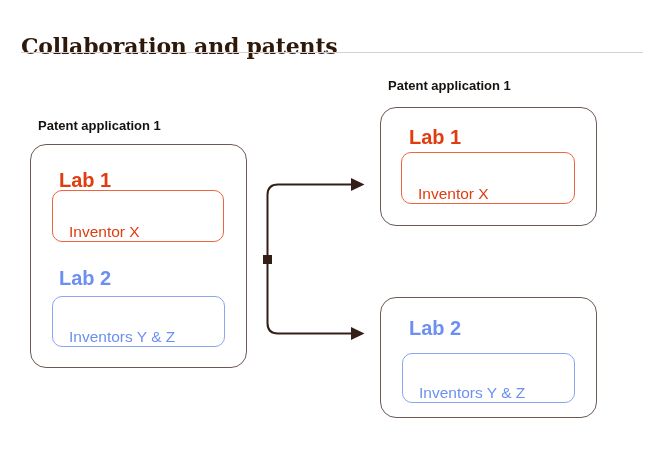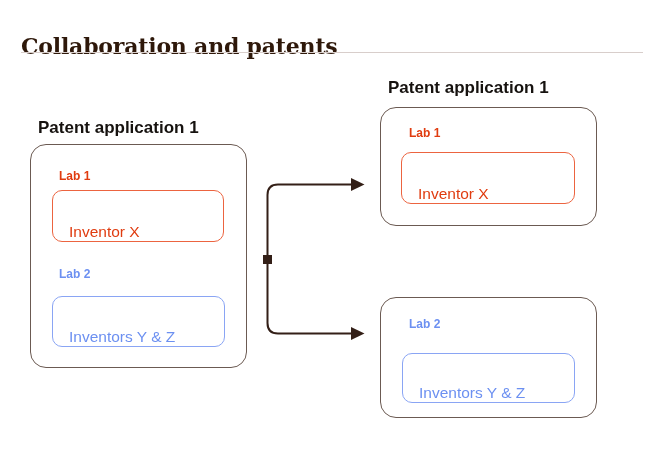--- a/index.html
+++ b/index.html
@@ -25,35 +25,35 @@
   .title-rule {
     position: absolute;
     left: 21px;
     top: 52px;
     width: 622px;
     height: 1px;
     background: var(--rule, #d8cecb);
   }
   .app-label {
     position: absolute;
-    font-size: 17px;
+    font-size: 13px;
     font-weight: 700;
     color: var(--label-text, #16120f);
     white-space: nowrap;
   }
   .outer-box {
     position: absolute;
     box-sizing: border-box;
     border: 1.5px solid var(--box-border, #6b5a52);
     border-radius: 16px;
     background: #ffffff;
   }
   .lab-label {
     position: absolute;
-    font-size: 12px;
+    font-size: 20px;
     font-weight: 600;
     white-space: nowrap;
   }
   .inner-box {
     position: absolute;
     box-sizing: border-box;
     border: 1.5px solid;
     border-radius: 10px;
     display: flex;
     align-items: flex-end;

